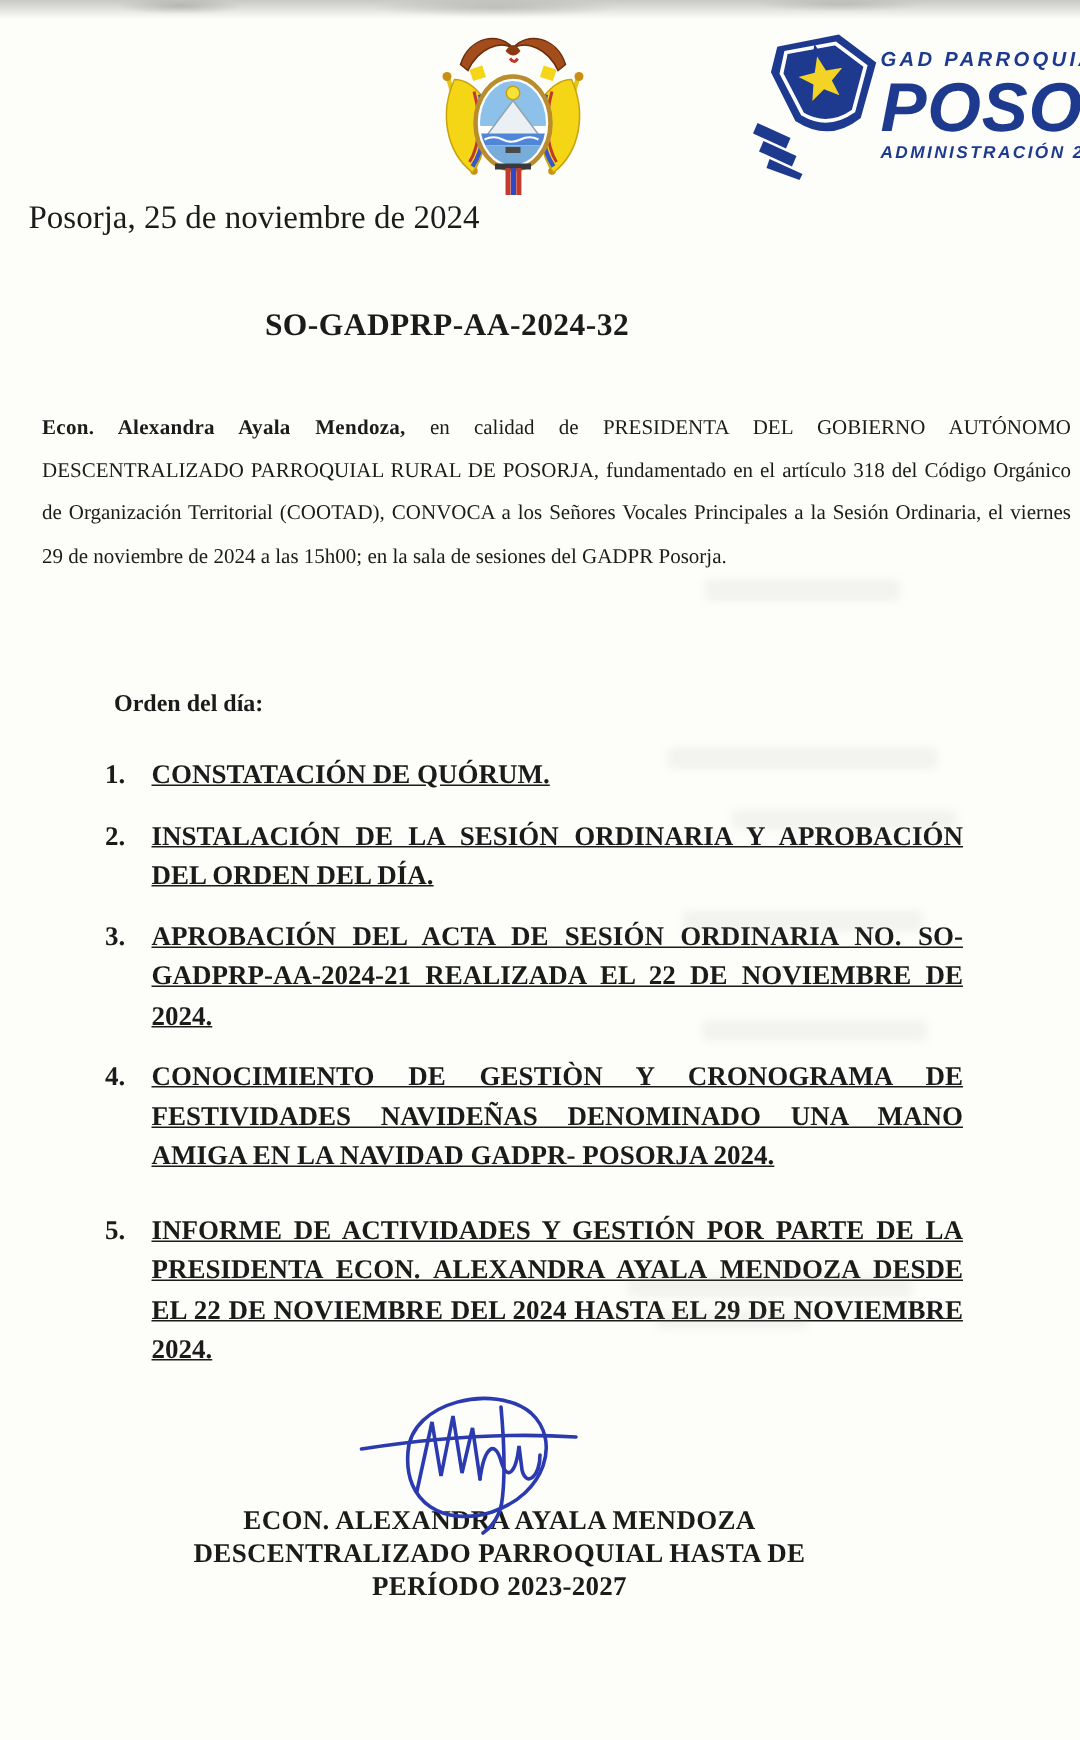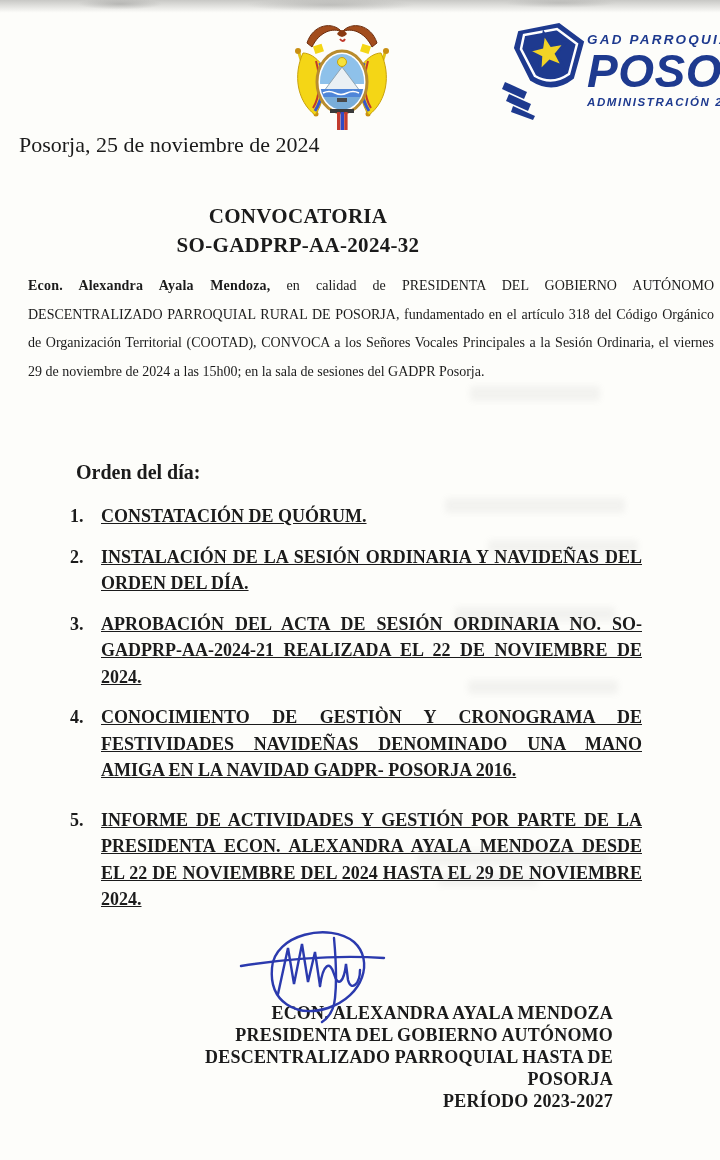--- a/index.html
+++ b/index.html
@@ -47,37 +47,37 @@
     text-align:center; font-weight:bold; font-size:21px; line-height:29px;
     letter-spacing:.3px;
   }
   .intro {
     position:absolute; top:272px; left:28px; width:686px;
     font-size:14px; line-height:28.5px; text-align:justify;
   }
   .intro b { letter-spacing:.2px; }
   .agenda-heading {
     position:absolute; top:461px; left:76px;
-    font-weight:bold; font-size:20px;
+    font-weight:bold; font-size:16px;
   }
   .agenda {
     position:absolute; top:503px; left:70px; width:572px;
     list-style:none;
   }
   .agenda-item { display:flex; margin-bottom:14px; font-weight:bold;
                  font-size:18px; line-height:26.5px; }
   .agenda-item .num { flex:none; width:31px; }
   .agenda-item .txt { flex:1; text-align:justify;text-decoration:underline; }
   .agenda-item:last-child { margin-top:23px; }
   
   .sig-scribble { position:absolute; left:238px; top:920px; width:150px; height:105px;
                   z-index:3; }
   .sig-block {
     position:absolute; top:1002px; left:53px; width:560px;
-    text-align:right; font-weight:bold; font-size:18px; line-height:22px;
+    text-align:center; font-weight:bold; font-size:18px; line-height:22px;
     letter-spacing:.2px; z-index:2;
   }
 </style>
 </head>
 <body>
 
 <div class="page">
 
   <div class="scan-top"></div>
 
@@ -139,64 +139,61 @@
     <div class="logo-text">
       <div class="logo-tagline-top">GAD PARROQUIAL RU</div>
       <div class="logo-wordmark">POSORJ</div>
       <div class="logo-tagline-bot">ADMINISTRACIÓN 2023 -</div>
     </div>
   </div>
 
   <div class="date-line">Posorja, 25 de noviembre de 2024</div>
 
   <div class="title-block">
-    <div>CONVOCATORIA</div>
     <div>SO-GADPRP-AA-2024-32</div>
   </div>
 
   <p class="intro"><b>Econ. Alexandra Ayala Mendoza,</b><span> en calidad de PRESIDENTA DEL GOBIERNO AUTÓNOMO DESCENTRALIZADO PARROQUIAL RURAL DE POSORJA, fundamentado en el artículo 318 del Código Orgánico de Organización Territorial (COOTAD), CONVOCA a los Señores Vocales Principales a la Sesión Ordinaria, el viernes 29 de noviembre de 2024 a las 15h00; en la sala de sesiones del GADPR Posorja.</span></p>
 
   <div class="agenda-heading">Orden del día:</div>
 
   <ol class="agenda">
     <li class="agenda-item">
       <span class="num">1.</span>
       <span class="txt">CONSTATACIÓN DE QUÓRUM.</span>
     </li>
     <li class="agenda-item">
       <span class="num">2.</span>
-      <span class="txt">INSTALACIÓN DE LA SESIÓN ORDINARIA Y NAVIDEÑAS DEL ORDEN DEL DÍA.</span>
+      <span class="txt">INSTALACIÓN DE LA SESIÓN ORDINARIA Y APROBACIÓN DEL ORDEN DEL DÍA.</span>
     </li>
     <li class="agenda-item">
       <span class="num">3.</span>
       <span class="txt">APROBACIÓN DEL ACTA DE SESIÓN ORDINARIA NO. SO-GADPRP-AA-2024-21 REALIZADA EL 22 DE NOVIEMBRE DE 2024.</span>
     </li>
     <li class="agenda-item">
       <span class="num">4.</span>
-      <span class="txt">CONOCIMIENTO DE GESTIÒN Y CRONOGRAMA DE FESTIVIDADES NAVIDEÑAS DENOMINADO UNA MANO AMIGA EN LA NAVIDAD GADPR- POSORJA 2016.</span>
+      <span class="txt">CONOCIMIENTO DE GESTIÒN Y CRONOGRAMA DE FESTIVIDADES NAVIDEÑAS DENOMINADO UNA MANO AMIGA EN LA NAVIDAD GADPR- POSORJA 2024.</span>
     </li>
     <li class="agenda-item">
       <span class="num">5.</span>
       <span class="txt">INFORME DE ACTIVIDADES Y GESTIÓN POR PARTE DE LA PRESIDENTA ECON. ALEXANDRA AYALA MENDOZA DESDE EL 22 DE NOVIEMBRE DEL 2024 HASTA EL 29 DE NOVIEMBRE 2024.</span>
     </li>
   </ol>
 
   <svg class="sig-scribble" viewBox="0 0 150 105" fill="none" stroke="var(--signature-ink,#2b3aae)" stroke-width="2.4" stroke-linecap="round">
     <path d="M34,48 C36,14 92,2 116,22 C136,40 126,76 90,88 C58,98 31,82 34,48 Z"></path>
     <path d="M3,46 C48,39 100,35 146,38"></path>
     <path d="M40,74 L50,28 L56,64 L64,24 L70,62 L77,32 L82,66"></path>
     <path d="M82,66 C85,44 92,40 96,54 C100,68 106,62 108,44 L110,60 C113,72 122,64 122,50"></path>
     <path d="M96,18 C98,40 99,60 97,78 C96,90 90,98 84,102"></path>
   </svg>
 
   <div class="sig-block">
     <div>ECON. ALEXANDRA AYALA MENDOZA</div>
-    <div>PRESIDENTA DEL GOBIERNO AUTÓNOMO</div>
     <div>DESCENTRALIZADO PARROQUIAL HASTA DE</div>
-    <div>POSORJA</div>
     <div>PERÍODO 2023-2027</div>
   </div>
 
   <div class="ghost" style="left:470px;top:386px;width:130px;height:15px"></div>
   <div class="ghost" style="left:445px;top:498px;width:180px;height:15px"></div>
   <div class="ghost" style="left:488px;top:540px;width:150px;height:13px"></div>
   <div class="ghost" style="left:455px;top:607px;width:160px;height:14px"></div>
   <div class="ghost" style="left:468px;top:680px;width:150px;height:14px"></div>
   <div class="ghost" style="left:418px;top:850px;width:190px;height:15px"></div>
   <div class="ghost" style="left:438px;top:874px;width:100px;height:12px"></div>

